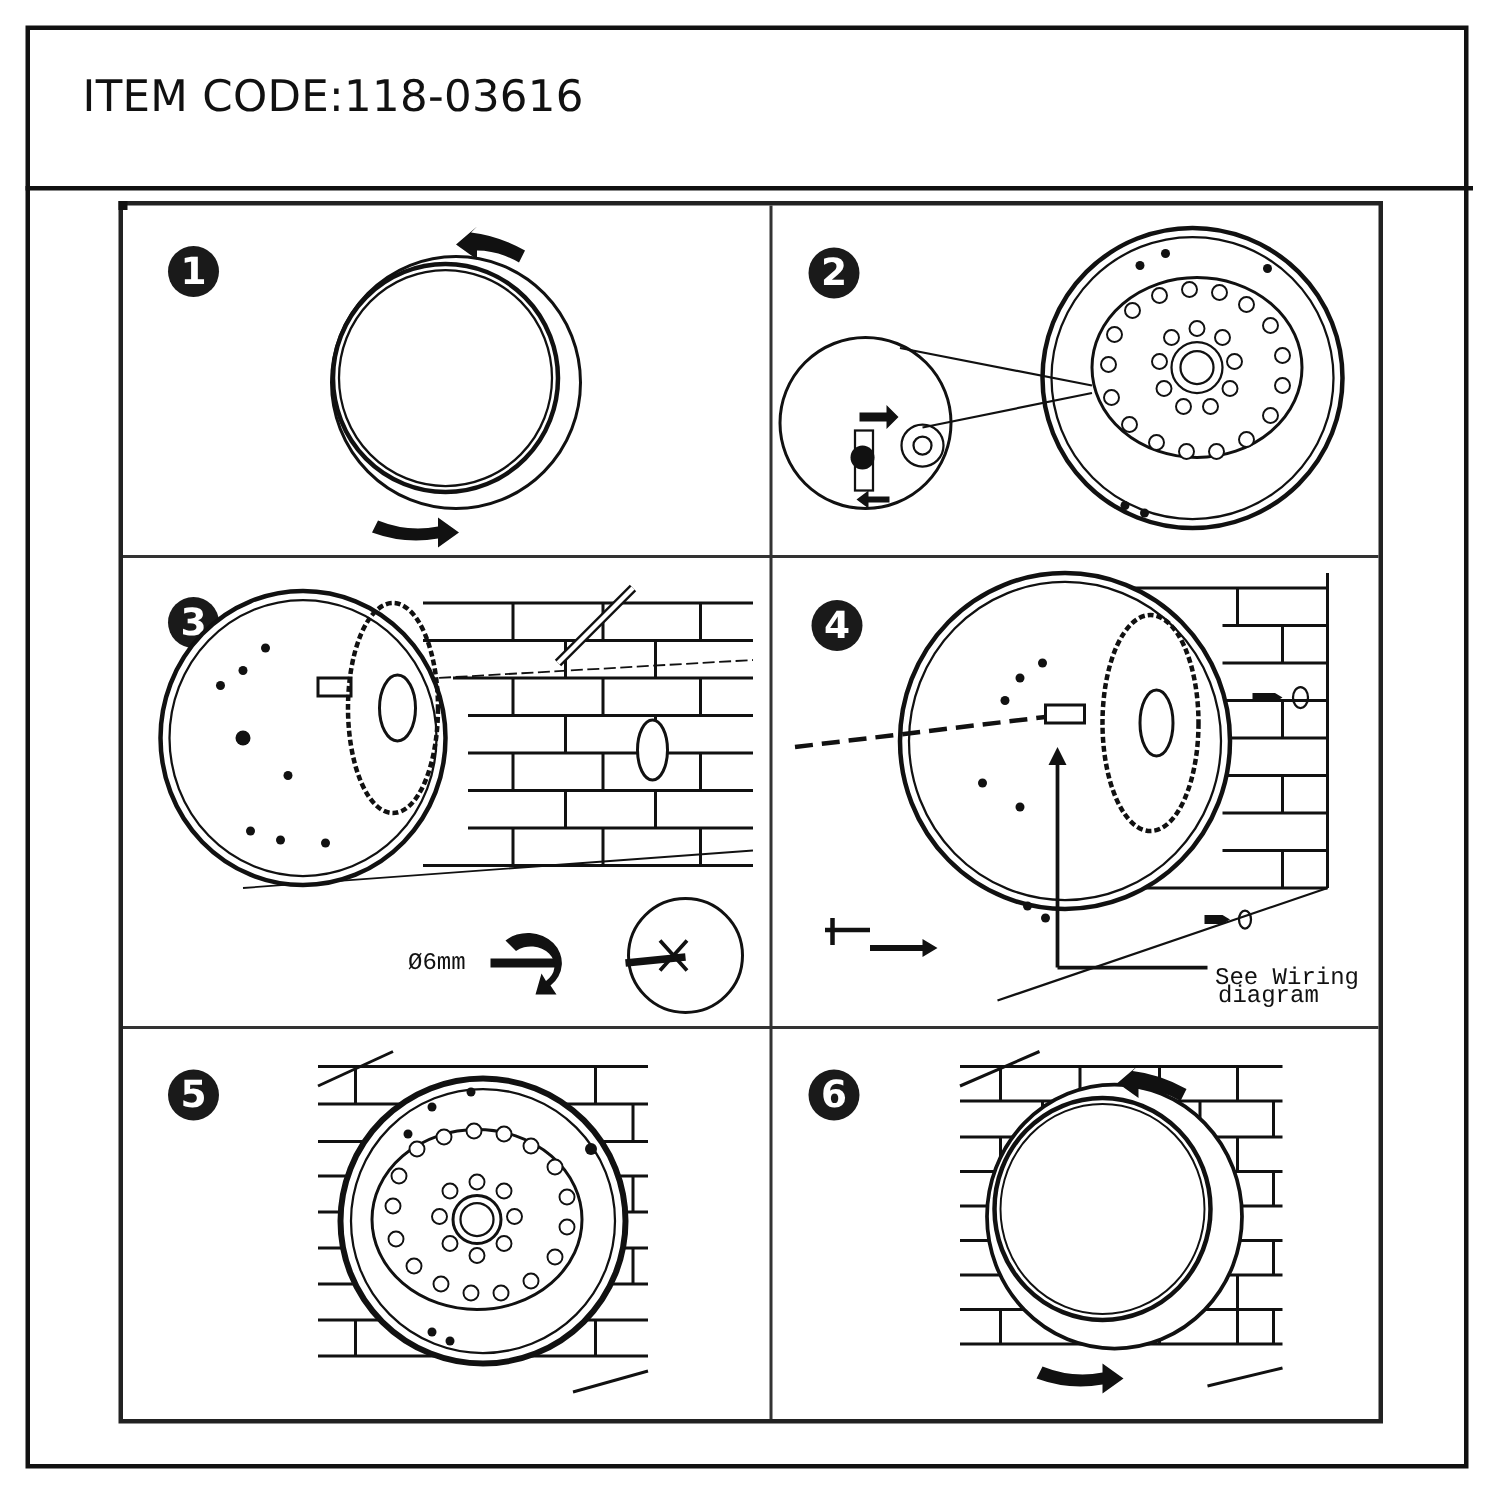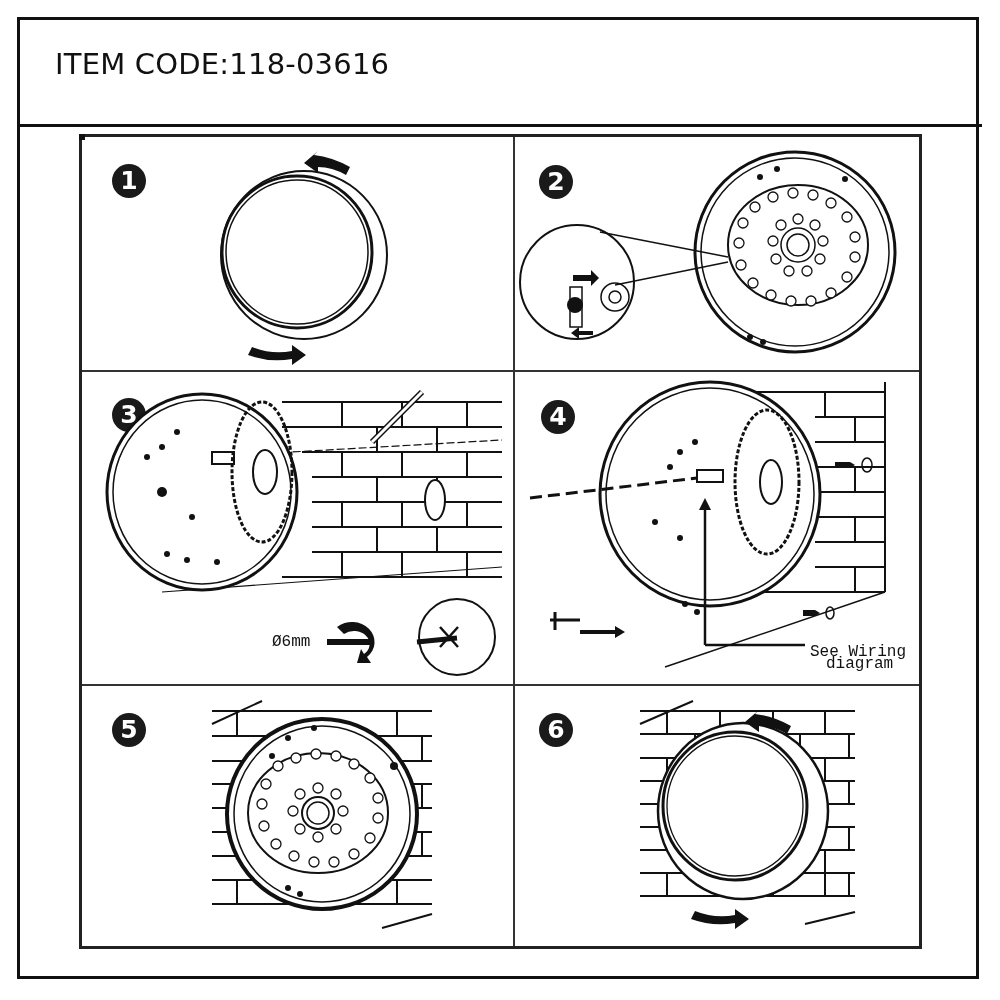--- a/index.html
+++ b/index.html
@@ -199,21 +199,21 @@
       <path d="M184 138 l6-12 l6 12z" fill="#111"></path>
       <line x1="190" y1="273" x2="290" y2="273" stroke="#111" stroke-width="2.5"></line>
       <path d="M35 248 h30 M40 240 v18" stroke="#111" stroke-width="3"></path>
       <path d="M65 258 h35 l0-4 l10 6 l-10 6 l0-4 h-35z" fill="#111"></path>
       <path d="M320 90 h15 l5 3 l-5 3 h-15z" fill="#111"></path>
         <ellipse cx="352" cy="93" rx="5" ry="7" fill="none" stroke="#111" stroke-width="1.5"></ellipse>
       <path d="M288 238 h12 l5 3 l-5 3 h-12z" fill="#111"></path>
         <ellipse cx="315" cy="241" rx="4" ry="6" fill="none" stroke="#111" stroke-width="1.5"></ellipse>
     </svg>
     <div class="lbl" style="left:295px;top:270px">See Wiring</div>
-    <div class="lbl" style="left:311px;top:282px">diagram</div>
+    <div class="lbl" style="left:297px;top:282px">diagram</div>
   </div>
 
   <div class="panel" style="left:0;top:549px;width:431px;height:263px">
     <div class="badge" style="left:30px;top:27px">5</div>
     <svg width="431" height="263">
       <g stroke="#111" stroke-width="2" fill="none">
         <line x1="130" y1="25" x2="350" y2="25"></line>
           <line x1="130" y1="50" x2="350" y2="50"></line>
           <line x1="130" y1="75" x2="350" y2="75"></line>
           <line x1="130" y1="98" x2="350" y2="98"></line>

